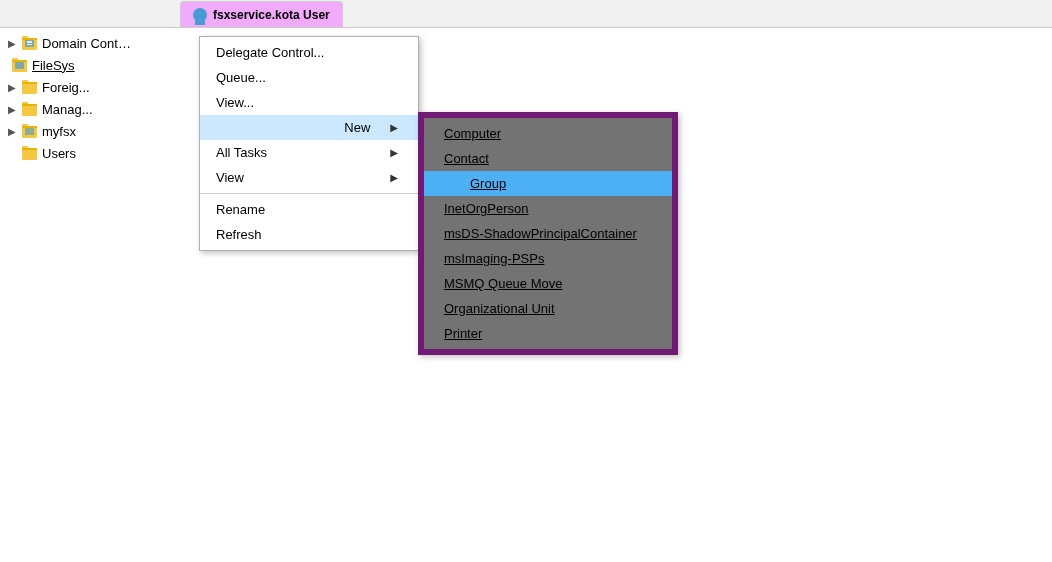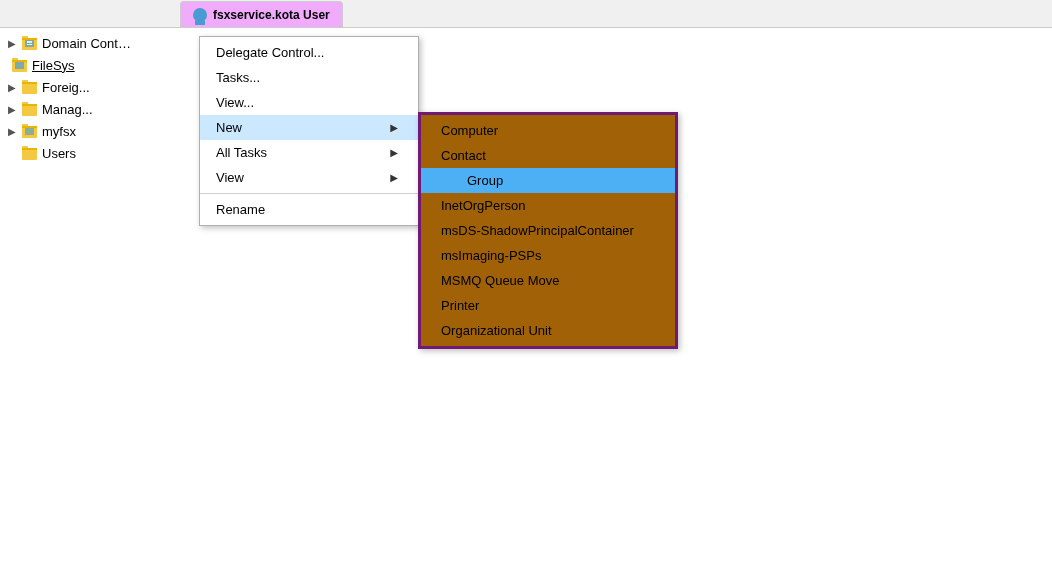--- a/index.html
+++ b/index.html
@@ -134,26 +134,27 @@
       height: 1px;
       background: #d0d0d0;
       margin: 3px 0;
     }
 
     
     .submenu {
       position: absolute;
       top: -3px;
       left: 100%;
-      background: #a16207;
-      border: 3px solid #701a75;
+      background: #737373;
+      border: 6px solid #701a75;
       box-shadow: 2px 2px 6px rgba(0,0,0,0.25);
       min-width: 260px;
       z-index: 200;
       padding: 3px 0;
+      text-decoration: underline;
     }
 
     .submenu-item {
       display: flex;
       align-items: center;
       padding: 5px 20px;
       cursor: pointer;
       white-space: nowrap;
     }
     .submenu-item.active {
@@ -269,28 +270,28 @@
   </div>
 </div>
 
 <div class="context-menu" style="top:36px; left:155px;">
 
   <div class="menu-item">
     <span>Delegate Control...</span>
   </div>
 
   <div class="menu-item">
-    <span>Tasks...</span>
+    <span>Queue...</span>
   </div>
 
   <div class="menu-item">
     <span>View...</span>
   </div>
 
-  <div class="menu-item active menu-item-new" style="position:relative;">
+  <div class="menu-item active menu-item-new" style="position:relative;justify-content:flex-end;">
     <span>New</span>
     <span class="arrow">▶</span>
 
     <div class="submenu" style="top:-3px; left:100%;">
       <div class="submenu-item">
         <span>Computer</span>
       </div>
       <div class="submenu-item">
         <span>Contact</span>
       </div>
@@ -303,24 +304,24 @@
       <div class="submenu-item">
         <span>msDS-ShadowPrincipalContainer</span>
       </div>
       <div class="submenu-item">
         <span>msImaging-PSPs</span>
       </div>
       <div class="submenu-item">
         <span>MSMQ Queue Move</span>
       </div>
       <div class="submenu-item">
+        <span>Organizational Unit</span>
+      </div>
+      <div class="submenu-item">
         <span>Printer</span>
-      </div>
-      <div class="submenu-item">
-        <span>Organizational Unit</span>
       </div>
     </div>
   </div>
 
   <div class="menu-item">
     <span>All Tasks</span>
     <span class="arrow">▶</span>
   </div>
 
   <div class="menu-item">
@@ -329,14 +330,17 @@
   </div>
 
   <div class="menu-separator"></div>
 
 
 
   <div class="menu-item">
     <span>Rename</span>
   </div>
 
+  <div class="menu-item">
+    <span>Refresh</span>
+  </div>
 
 </div>
 
 </body></html>

